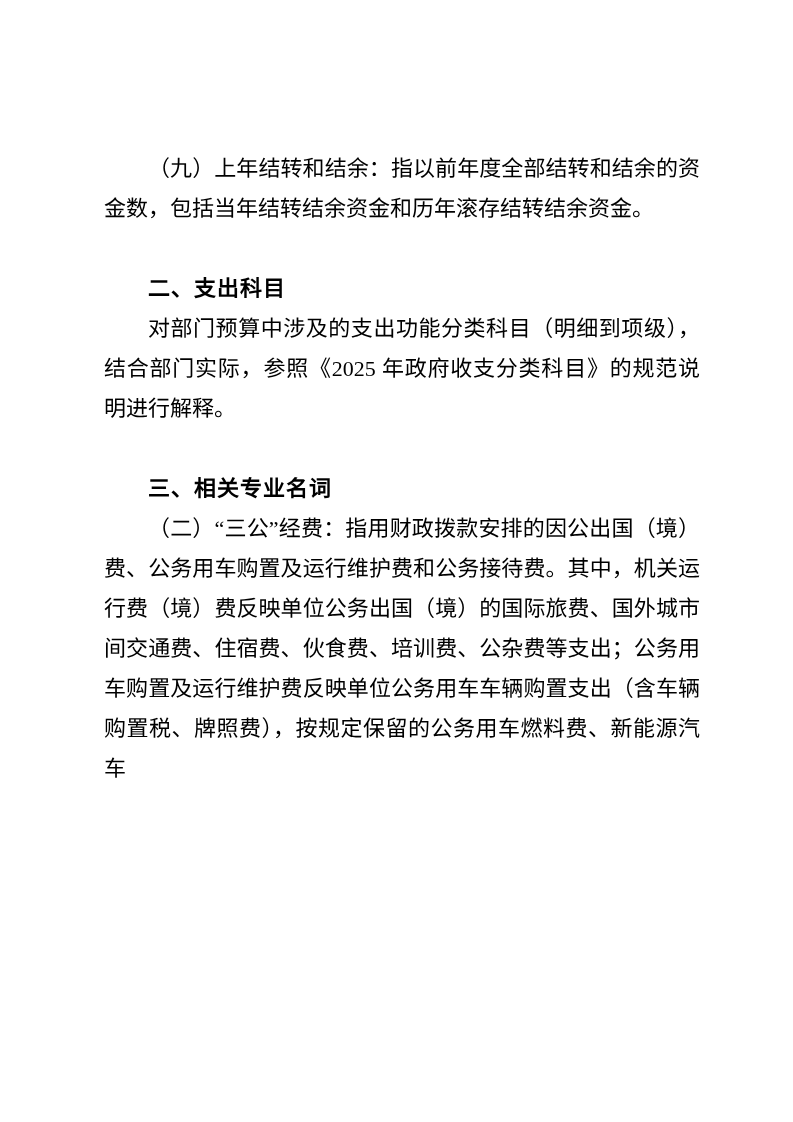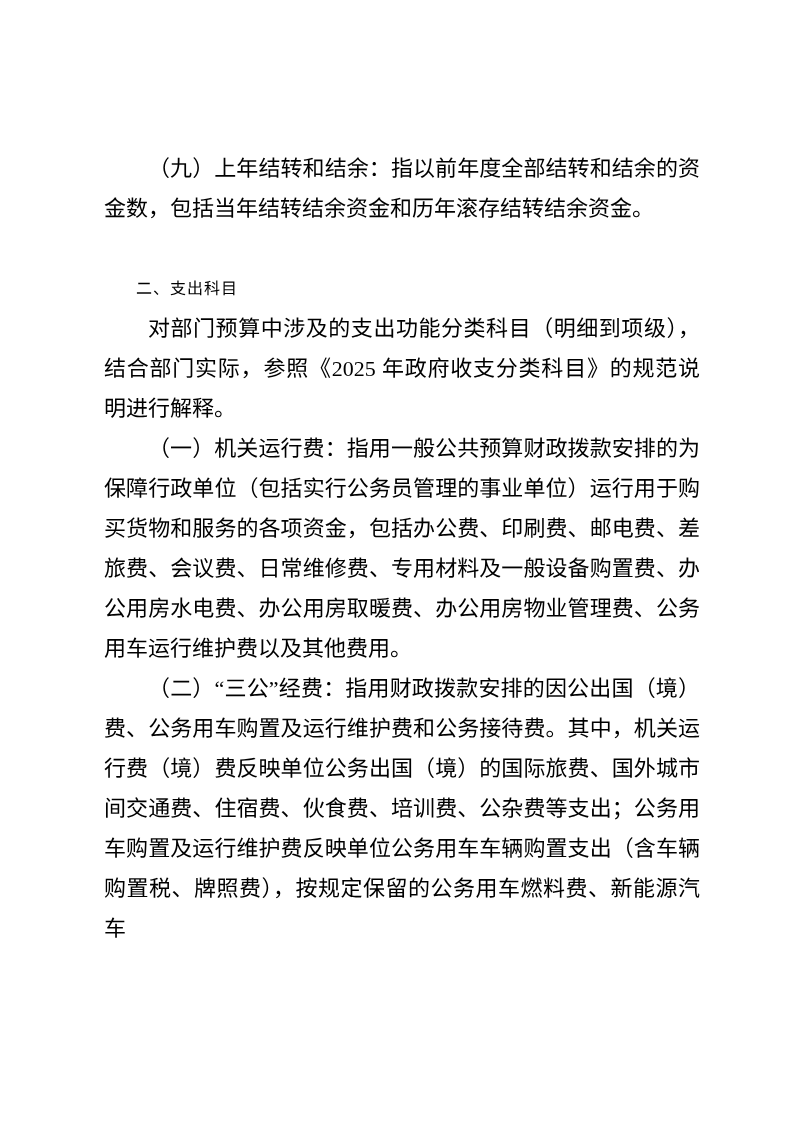--- a/index.html
+++ b/index.html
@@ -28,32 +28,32 @@
     color: #000000;
     text-align: justify;
     text-justify: inter-ideograph;
     text-indent: 2em;
     word-break: normal;
     overflow-wrap: break-word;
   }
   .heading {
     margin: 40px 0 0 0;
     font-family: "Liberation Serif", "DejaVu Serif", serif;
-    font-size: 16px;
+    font-size: 22px;
     line-height: 40px;
-    font-weight: 400;
+    font-weight: 700;
     color: #000000;
     text-indent: 2em;
     letter-spacing: 1px;
   }
 </style>
 </head>
 <body>
 
 <div class="page">
   <div class="content">
     <p class="para">（九）上年结转和结余：指以前年度全部结转和结余的资金数，包括当年结转结余资金和历年滚存结转结余资金。</p>
     <h2 class="heading">二、支出科目</h2>
     <p class="para">对部门预算中涉及的支出功能分类科目（明细到项级），结合部门实际，参照《2025 年政府收支分类科目》的规范说明进行解释。</p>
-    <p class="para">（一）机关运行费：指用一般公共预算财政拨款安排的为保障行政单位（包括实行公务员管理的事业单位）运行用于购买货物和服务的各项资金，包括办公费、印刷费、邮电费、差旅费、会议费、日常维修费、专用材料及一般设备购置费、办公用房水电费、办公用房取暖费、办公用房物业管理费、公务用车运行维护费以及其他费用。</p>
+    <h2 class="heading">三、相关专业名词</h2>
     <p class="para">（二）“三公”经费：指用财政拨款安排的因公出国（境）费、公务用车购置及运行维护费和公务接待费。其中，机关运行费（境）费反映单位公务出国（境）的国际旅费、国外城市间交通费、住宿费、伙食费、培训费、公杂费等支出；公务用车购置及运行维护费反映单位公务用车车辆购置支出（含车辆购置税、牌照费），按规定保留的公务用车燃料费、新能源汽车</p>
   </div>
 </div>
 
 </body></html>

